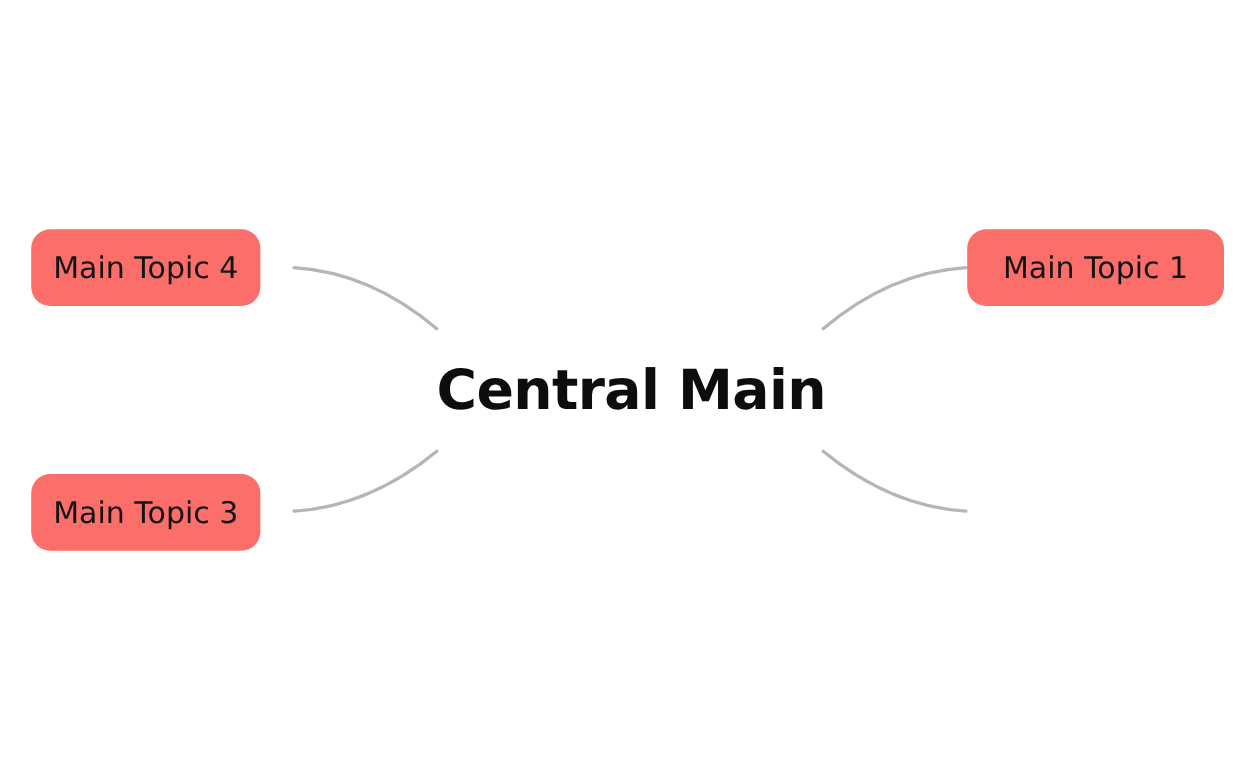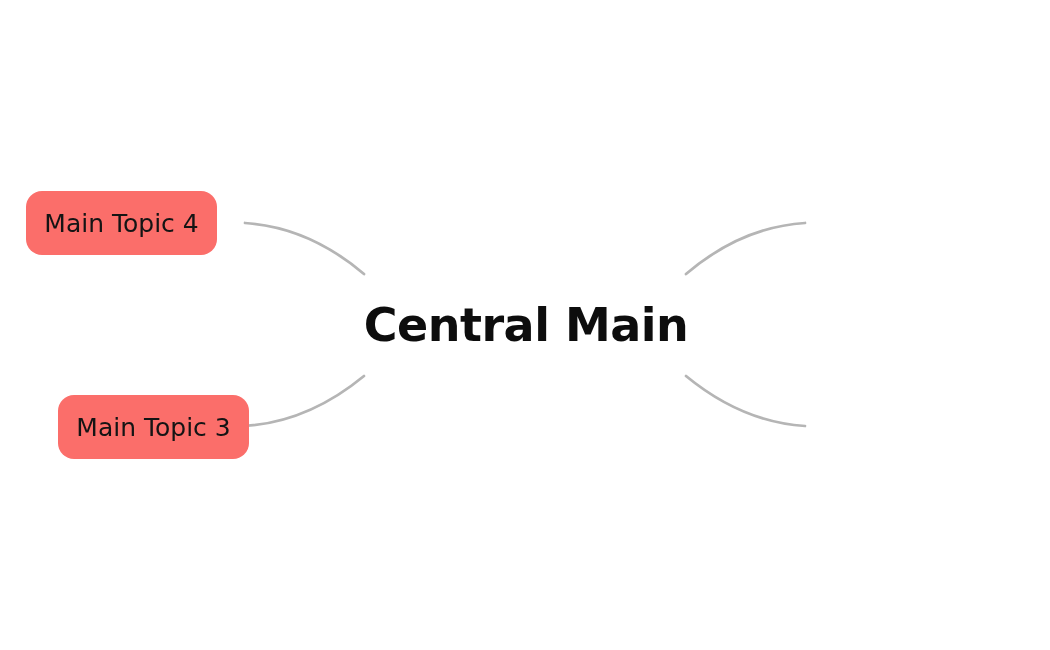--- a/index.html
+++ b/index.html
@@ -42,21 +42,21 @@
     justify-content: center;
     font-size: 25px;
     color: var(--node-text);
     white-space: nowrap;
     cursor: pointer;
     user-select: none;
   }
   .node-left  { left: 26px;  width: 191px; }
   .node-right { left: 806px; width: 214px; }
   .row-top    { top: 191px; }
-  .row-bottom { top: 395px; margin-left: 32px; }
+  .row-bottom { top: 395px; }
   .central-topic {
     position: absolute;
     left: 526px; top: 325px;
     transform: translate(-50%, -50%);
     font-size: 46px;
     font-weight: 700;
     letter-spacing: -0.5px;
     color: var(--central-text);
     white-space: nowrap;
     cursor: pointer;
@@ -68,20 +68,23 @@
 
 <div class="canvas">
 
   <svg class="connector-layer" viewBox="0 0 1050 650">
     <path class="connector" d="M 245,223 C 292,226 330,245 364,274"></path>
     <path class="connector" d="M 805,223 C 758,226 720,245 686,274"></path>
     <path class="connector" d="M 245,426 C 292,423 330,404 364,376"></path>
     <path class="connector" d="M 805,426 C 758,423 720,404 686,376"></path>
   </svg>
 
+  <div class="node node-right row-top">
+    <span>Main Topic 1</span>
+  </div>
 
 
   <div class="node node-left row-bottom">
     <span>Main Topic 3</span>
   </div>
 
   <div class="node node-left row-top">
     <span>Main Topic 4</span>
   </div>
 

